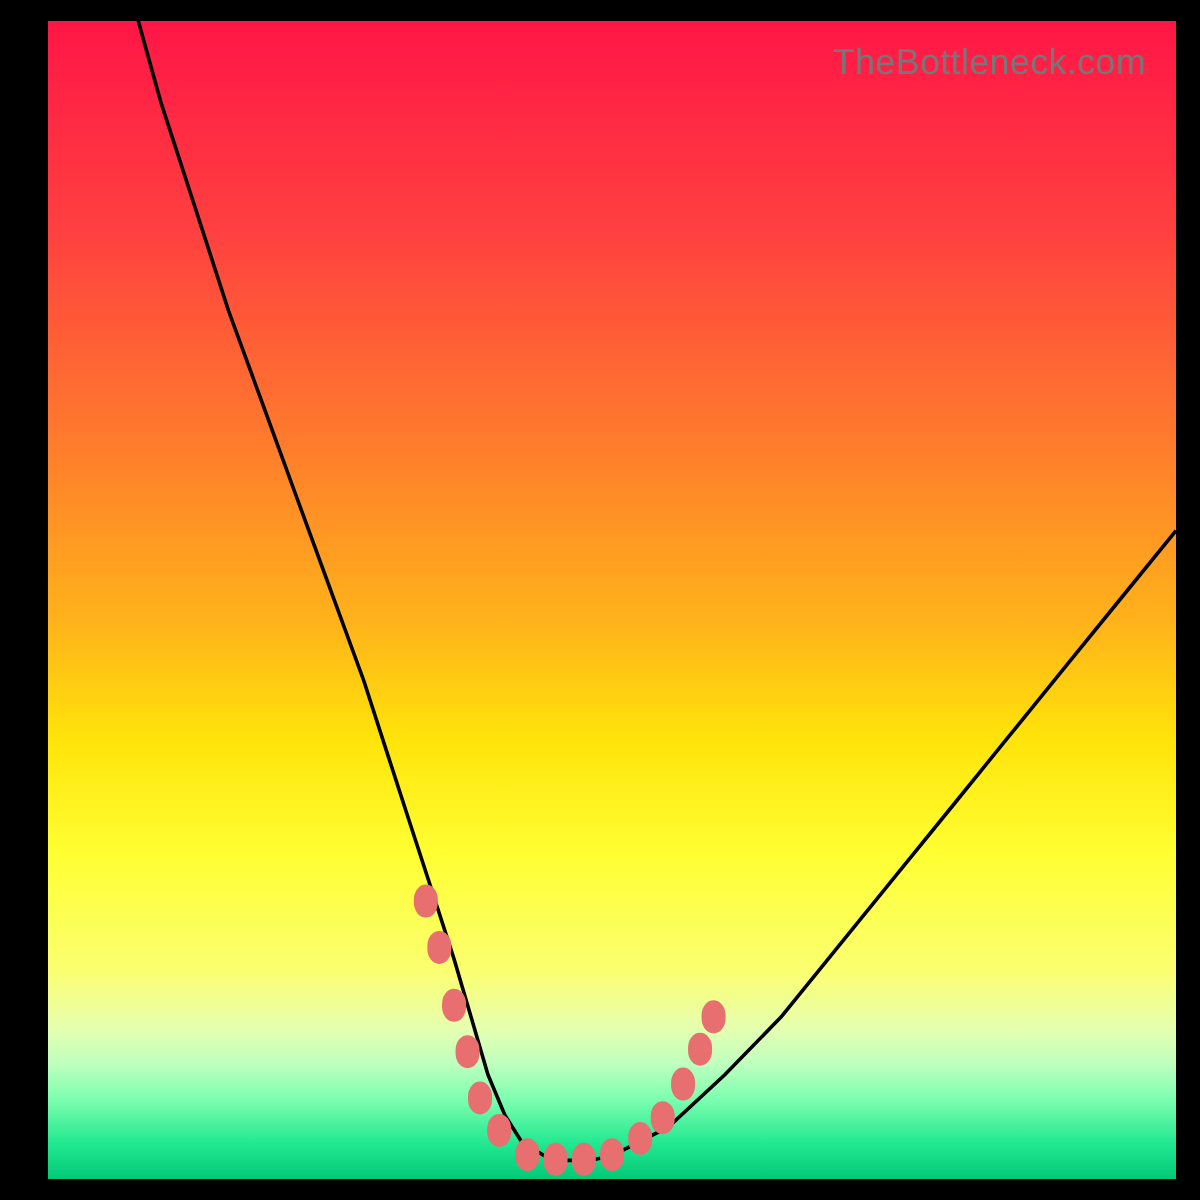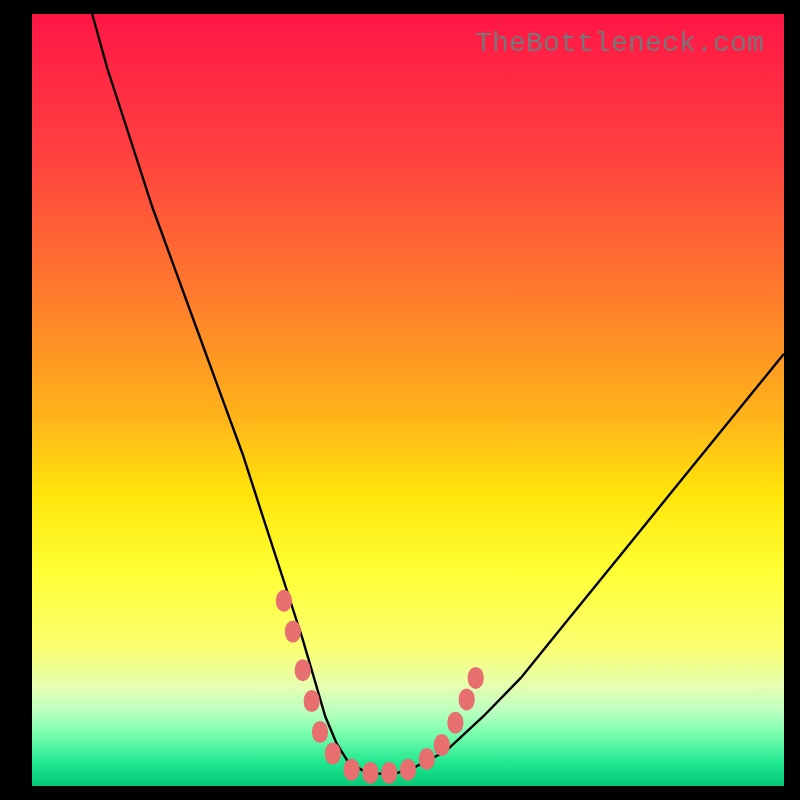--- a/index.html
+++ b/index.html
@@ -27,22 +27,22 @@
       #e6ffb0 87%,
       #c0ffbf 90%,
       #7fffb0 93%,
       #20e890 97%,
       #04c877 100%);
   }
   .watermark {
     position: absolute;
     top: 14px;
     right: 20px;
-    font-family: Liberation Mono, monospace;
-    font-size: 28px;
+    font-family: Liberation Sans, sans-serif;
+    font-size: 24px;
     font-weight: 500;
     color: #77777a;
     letter-spacing: 0.2px;
     user-select: none;
   }
   svg.curve {
     position: absolute;
     left: 0;
     top: 0;
     width: 752px;

